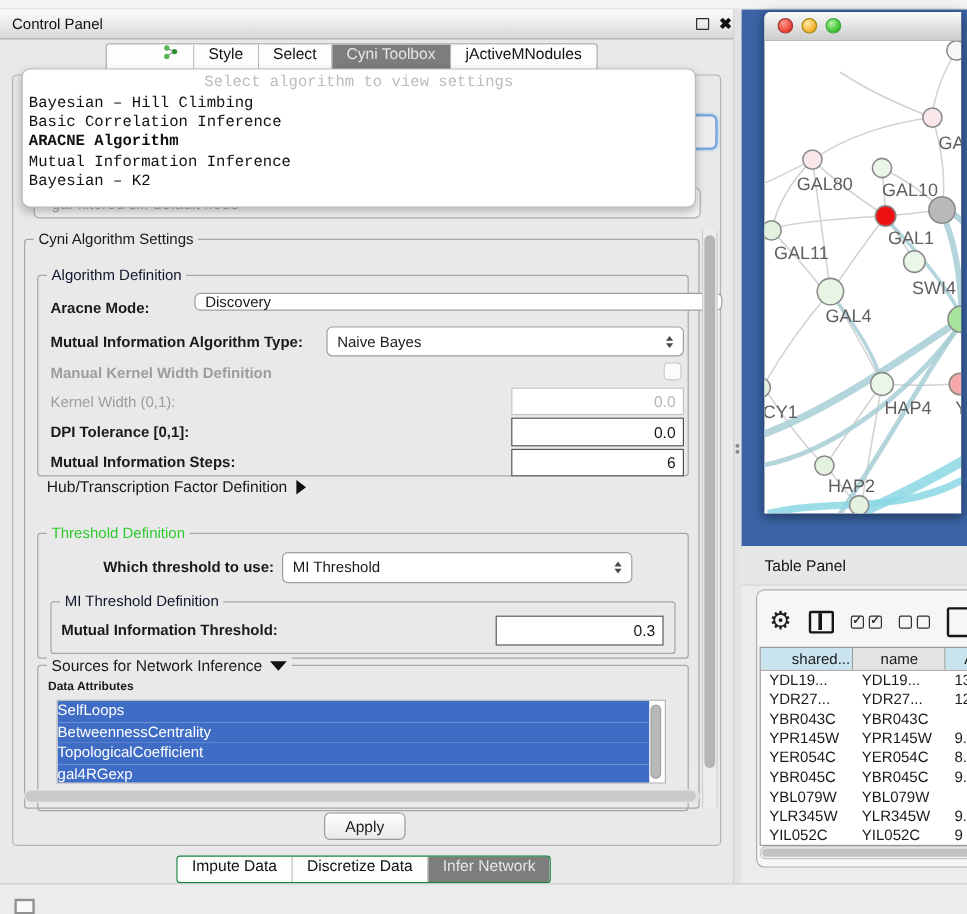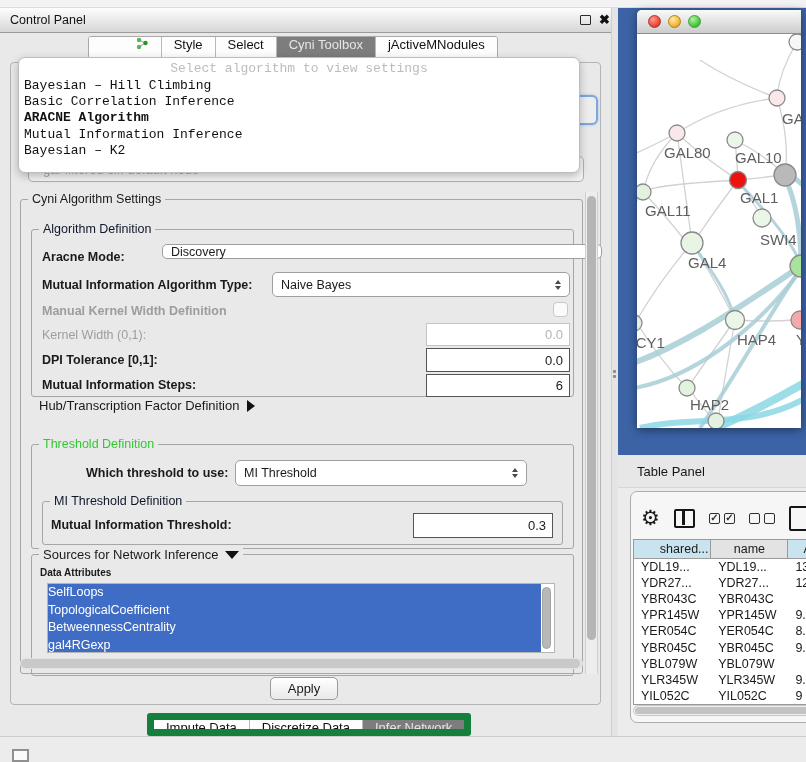--- a/index.html
+++ b/index.html
@@ -83,21 +83,21 @@
 
   .vscroll-track { left:585px; top:192px; width:13px; height:482px; background:#ededed;
     border-left:1px solid #cfcfcf; border-right:1px solid #cfcfcf; }
   .vscroll-thumb { left:587px; top:196px; width:9px; height:444px; background:#b5b5b5; border-radius:5px; }
   .hscroll { left:20px; top:658px; width:563px; height:11px; background:#e2e2e2; border-radius:6px; }
   .hscroll-thumb { position:absolute; left:1px; top:1px; width:559px; height:9px; background:#c9c9c9; border-radius:5px; }
 
   .apply-btn { left:270px; top:677px; width:68px; height:23px; background:linear-gradient(#ffffff,#e9e9e9);
     border:1px solid #9a9a9a; border-radius:5px; font-size:13px; display:flex; align-items:center; justify-content:center; }
 
-  .bottom-tabs { left:147px; top:713px; height:23px; display:flex; border:7px solid #15803d;
+  .bottom-tabs { left:147px; top:713px; height:23px; display:flex; border:1px solid #15803d;
     border-radius:3px; overflow:hidden; background:#fff; }
   .bottom-divider { left:0; top:736px; width:806px; height:1px; background:#cccccc; }
   .mini-icon { left:12px; top:749px; width:17px; height:13px; border:2px solid #909090; background:#fafafa; }
 
   
   .desktop { left:618px; top:8px; width:188px; height:449px; background:#3b63a5; }
   .net-window { left:637px; top:10px; width:164px; height:418px; background:#fff;
     border-radius:5px 0 0 0; box-shadow:0 2px 10px rgba(0,0,0,0.45); }
   .net-titlebar { position:absolute; left:0; top:0; width:164px; height:24px;
     background:linear-gradient(#fafafa,#cccccc); border-bottom:1px solid #8f8f8f;
@@ -263,22 +263,22 @@
   </div>
 
   <div class="abs gbox" style="left:10px; top:354px; width:543px; height:122px;">
     <span class="gtitle" style="font-size:13px;">
       <span>Sources for Network Inference</span><span class="arrow-down"></span>
     </span>
     <div class="abs lbl" style="left:8px; top:12px; font-size:10px;">Data Attributes</div>
     <div class="abs attr-list" style="left:15px; top:28px; width:508px; height:70px;" id="attrlist">
 
     <div class="attr-item sel" style="background: rgb(63, 108, 197); width: 493px;">SelfLoops</div>
+        <div class="attr-item sel" style="background: rgb(63, 108, 197); width: 493px;">BetweennessCentrality</div>
         <div class="attr-item sel" style="background: rgb(63, 108, 197); width: 493px;">TopologicalCoefficient</div>
-        <div class="attr-item sel" style="background: rgb(63, 108, 197); width: 493px;">BetweennessCentrality</div>
         <div class="attr-item sel" style="background: rgb(63, 108, 197); width: 493px;">gal4RGexp</div>
         <div class="list-vscroll"></div>
       </div>
   </div>
 </div>
 
 <div class="abs vscroll-track"></div>
 <div class="abs vscroll-thumb"></div>
 <div class="abs hscroll">
     <span class="hscroll-thumb"></span>

